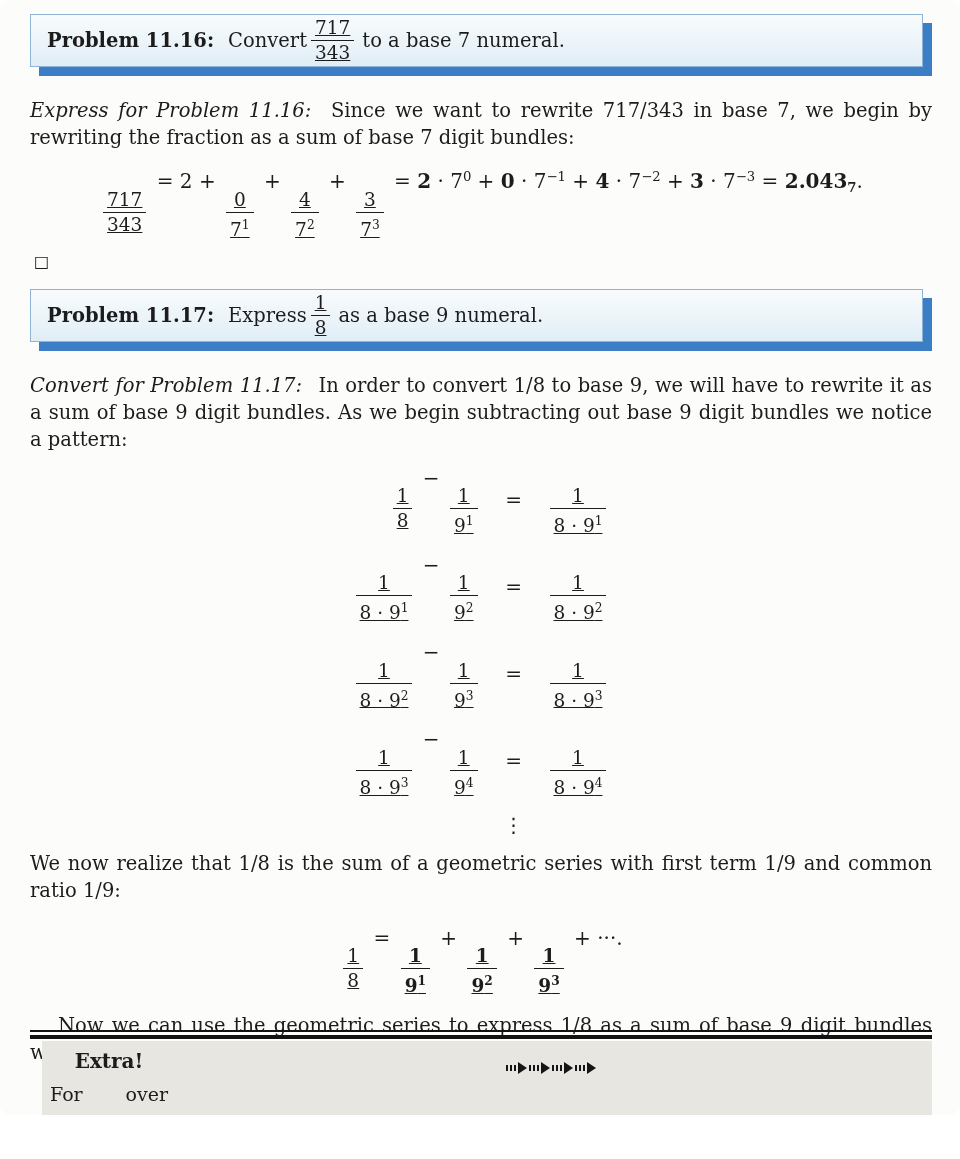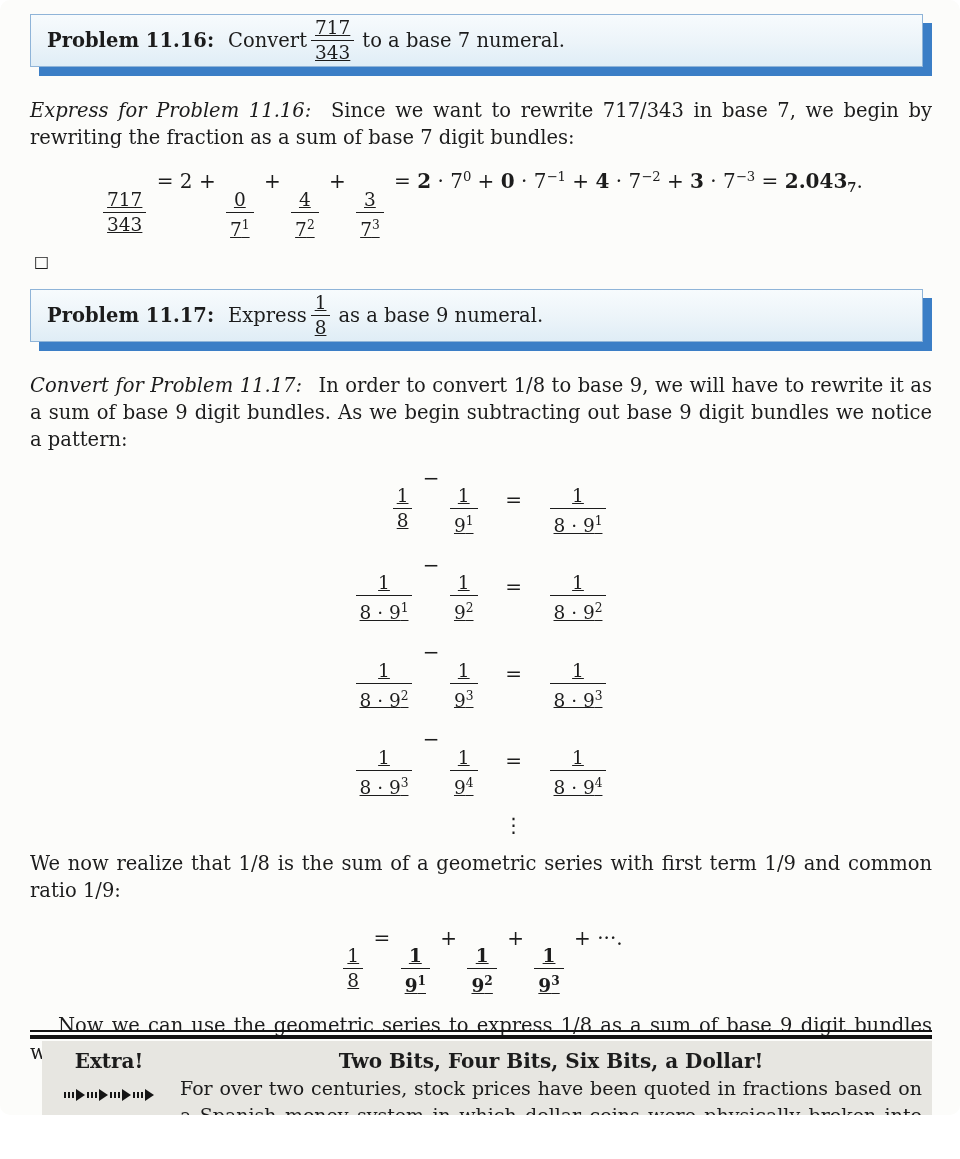--- a/index.html
+++ b/index.html
@@ -222,20 +222,19 @@
         </span><span class="mx"> = </span><span class="mb">1</span><span class="mx"> · 9</span><span class="msup">−1</span><span class="mx"> + </span><span class="mb">1</span><span class="mx"> · 9</span><span class="msup">−2</span><span class="mx"> + </span><span class="mb">1</span><span class="mx"> · 9</span><span class="msup">−3</span><span class="mx"> + ··· = </span><span class="mb">0.</span><span class="mover">1</span><span class="msub mb">9</span><span class="mx">.</span></div>
 
     <p class="p-sur indent">It might at first surprise some students to learn that there are numbers with repeating digits after the radix point in base numbers. However, they are only strange because we usually write numbers as decimals. □</p>
   </div>
 
   <div class="extra">
     <div class="rule-thin"></div>
     <div class="rule-thick"></div>
     <div class="extra-box">
       <div class="extra-label">Extra!</div>
-      <div class="extra-title">Two Bits, Four Bits, Six Bits, a Dollar!</div>
       <div class="extra-arrows">
         <span class="arrow"></span><span class="arrow"></span><span class="arrow"></span><span class="arrow"></span>
       </div>
       <div class="extra-body">For over two centuries, stock prices have been quoted in fractions based on a Spanish money system in which dollar coins were physically broken into “pieces of eight” worth 14.8 cents each.</div>
     </div>
   </div>
 </div>
 
 </body></html>

